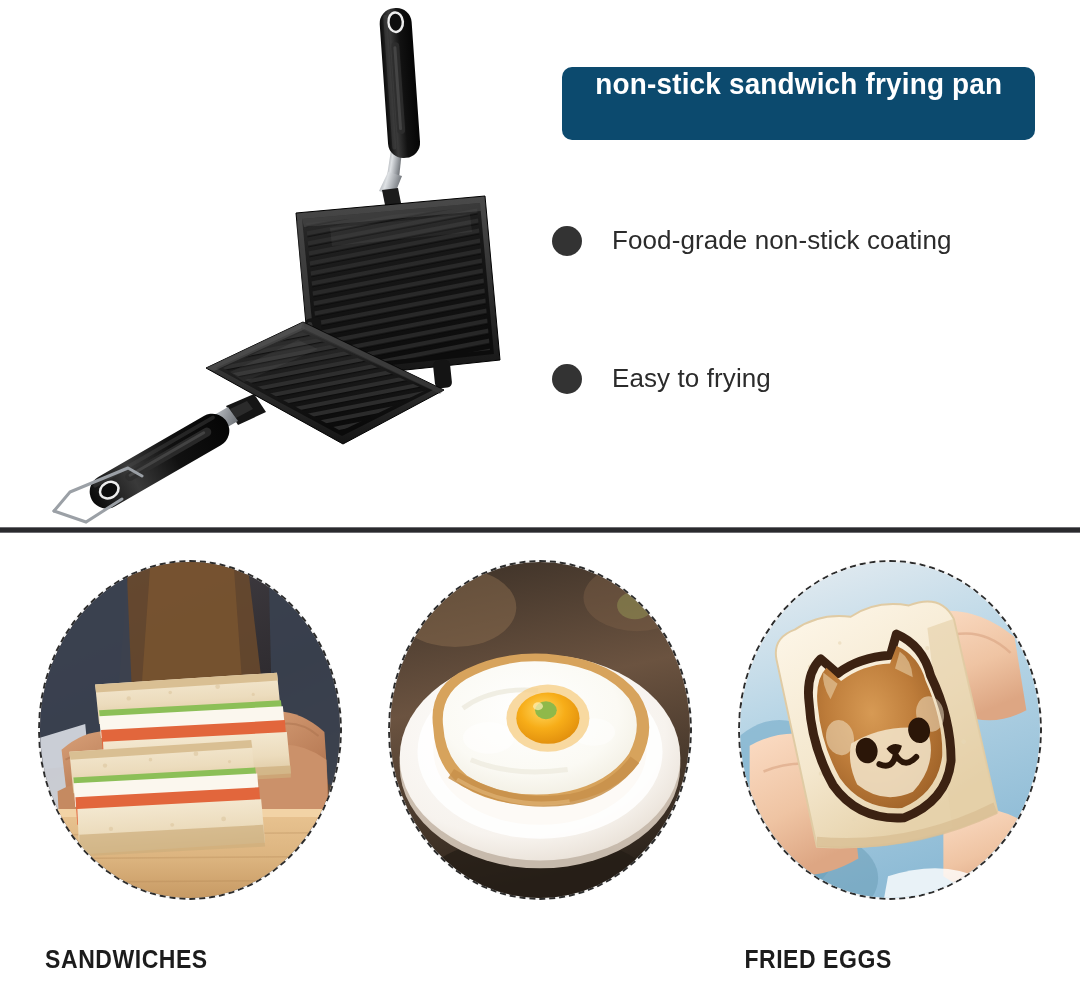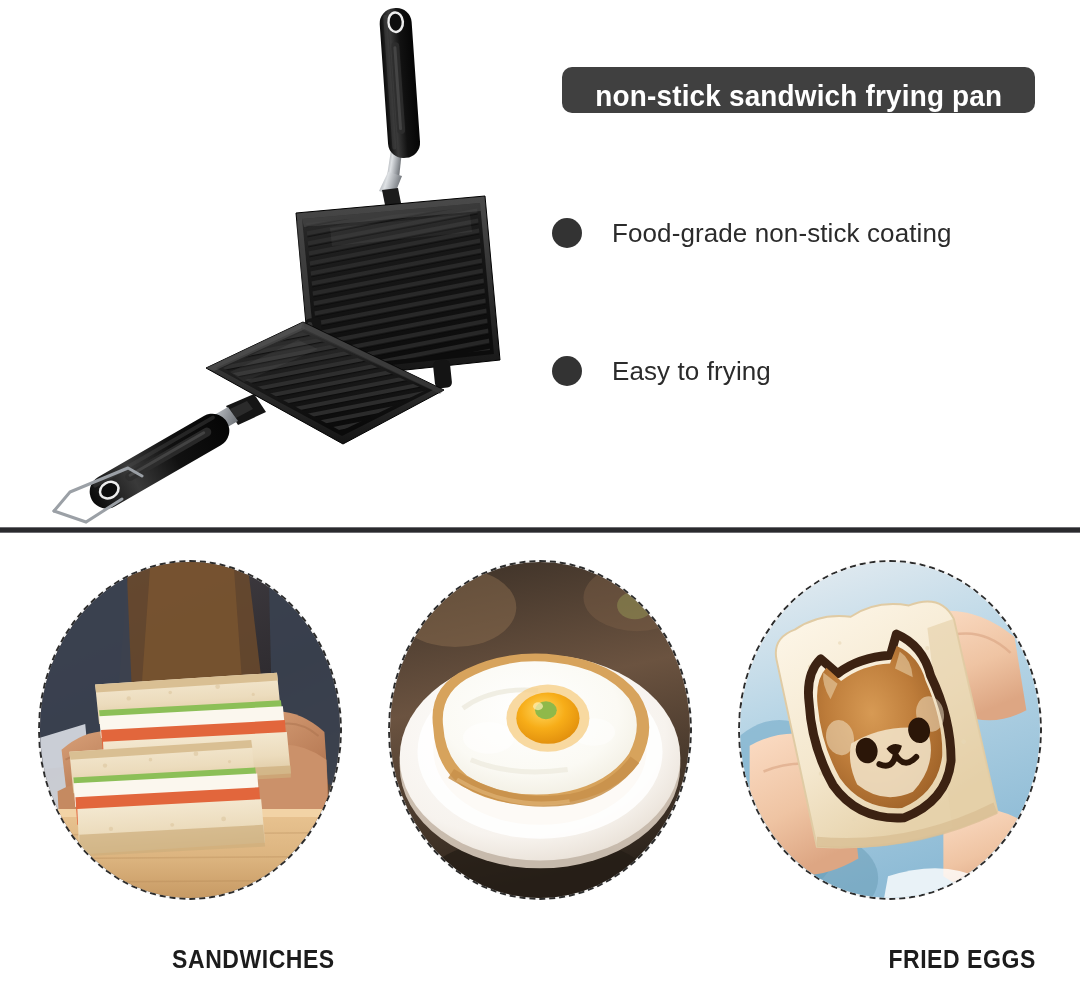--- a/index.html
+++ b/index.html
@@ -34,25 +34,25 @@
     width: 500px;
     height: 530px;
   }
   .product-svg { display: block; width: 500px; height: 530px; }
 
   
   .banner {
     position: absolute;
     left: 562px; top: 67px;
     width: 473px;
-    height: 46px;
-    background: #404040;
+    height: 73px;
+    background: #0c4a6e;
     border-radius: 10px;
     display: flex;
-    align-items: flex-end;
+    align-items: flex-start;
     justify-content: center;
   }
   .banner-text {
     color: #ffffff;
     font-family: "Liberation Sans Narrow", "Liberation Sans", sans-serif;
     font-size: 30px;
     font-weight: bold;
     letter-spacing: 0.2px;
     white-space: nowrap;
     transform: scaleX(0.93);
@@ -60,21 +60,21 @@
   }
 
   
   .features {
     position: absolute;
     left: 552px; top: 210px;
     width: 480px;
   }
   .feature-row {
     display: flex;
-    align-items: center;
+    align-items: flex-end;
     height: 46px;
   }
   .feature-row + .feature-row { margin-top: 92px; }
   .bullet-dot {
     width: 30px; height: 30px;
     border-radius: 50%;
     background: #333333;
     flex: 0 0 30px;
   }
   .feature-text {
@@ -135,21 +135,21 @@
     position: absolute;
     left: 0; top: 385px;
     width: 1080px;
     height: 44px;
     display: flex;
     justify-content: space-between;
     padding: 0 38px;
   }
   .caption-cell {
     width: 304px;
-    text-align: right;
+    text-align: left;
   }
   .caption-text {
     font-family: "Liberation Sans Narrow", "Liberation Sans", sans-serif;
     font-size: 25px;
     font-weight: bold;
     color: #1c1c1c;
     letter-spacing: 0.6px;
     transform: scaleX(0.92);
     display: inline-block;
     transform-origin: center;

